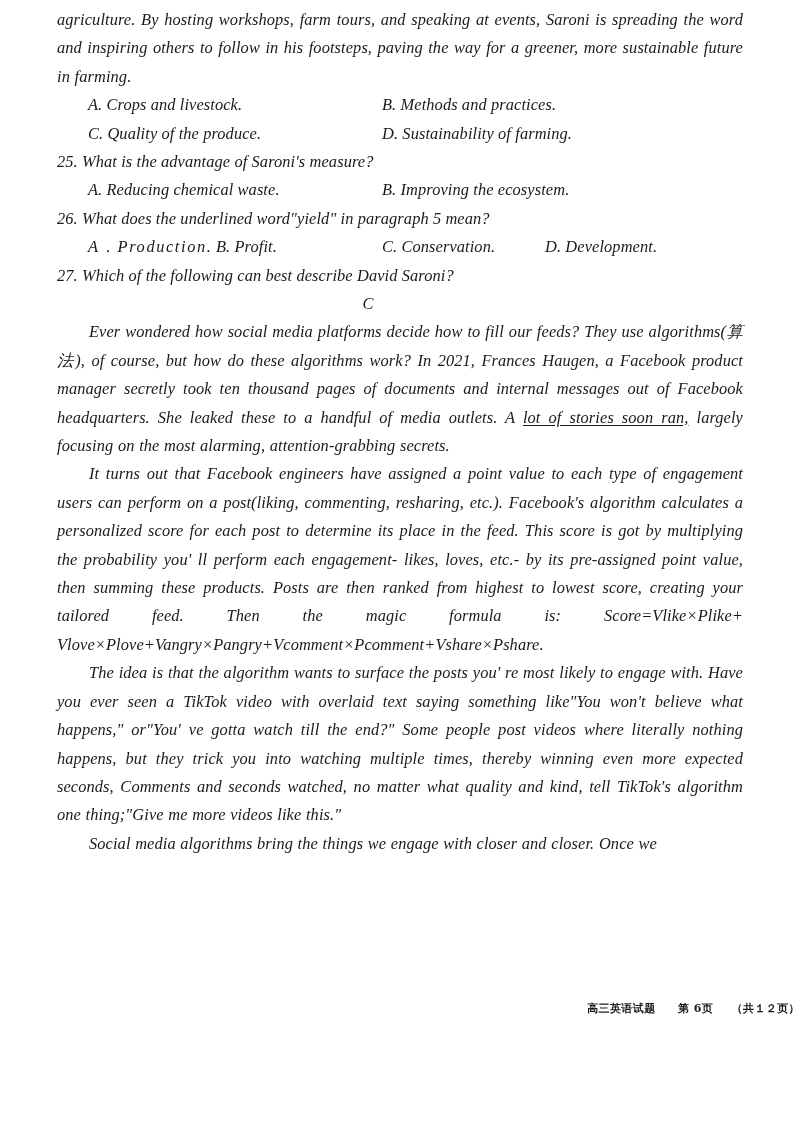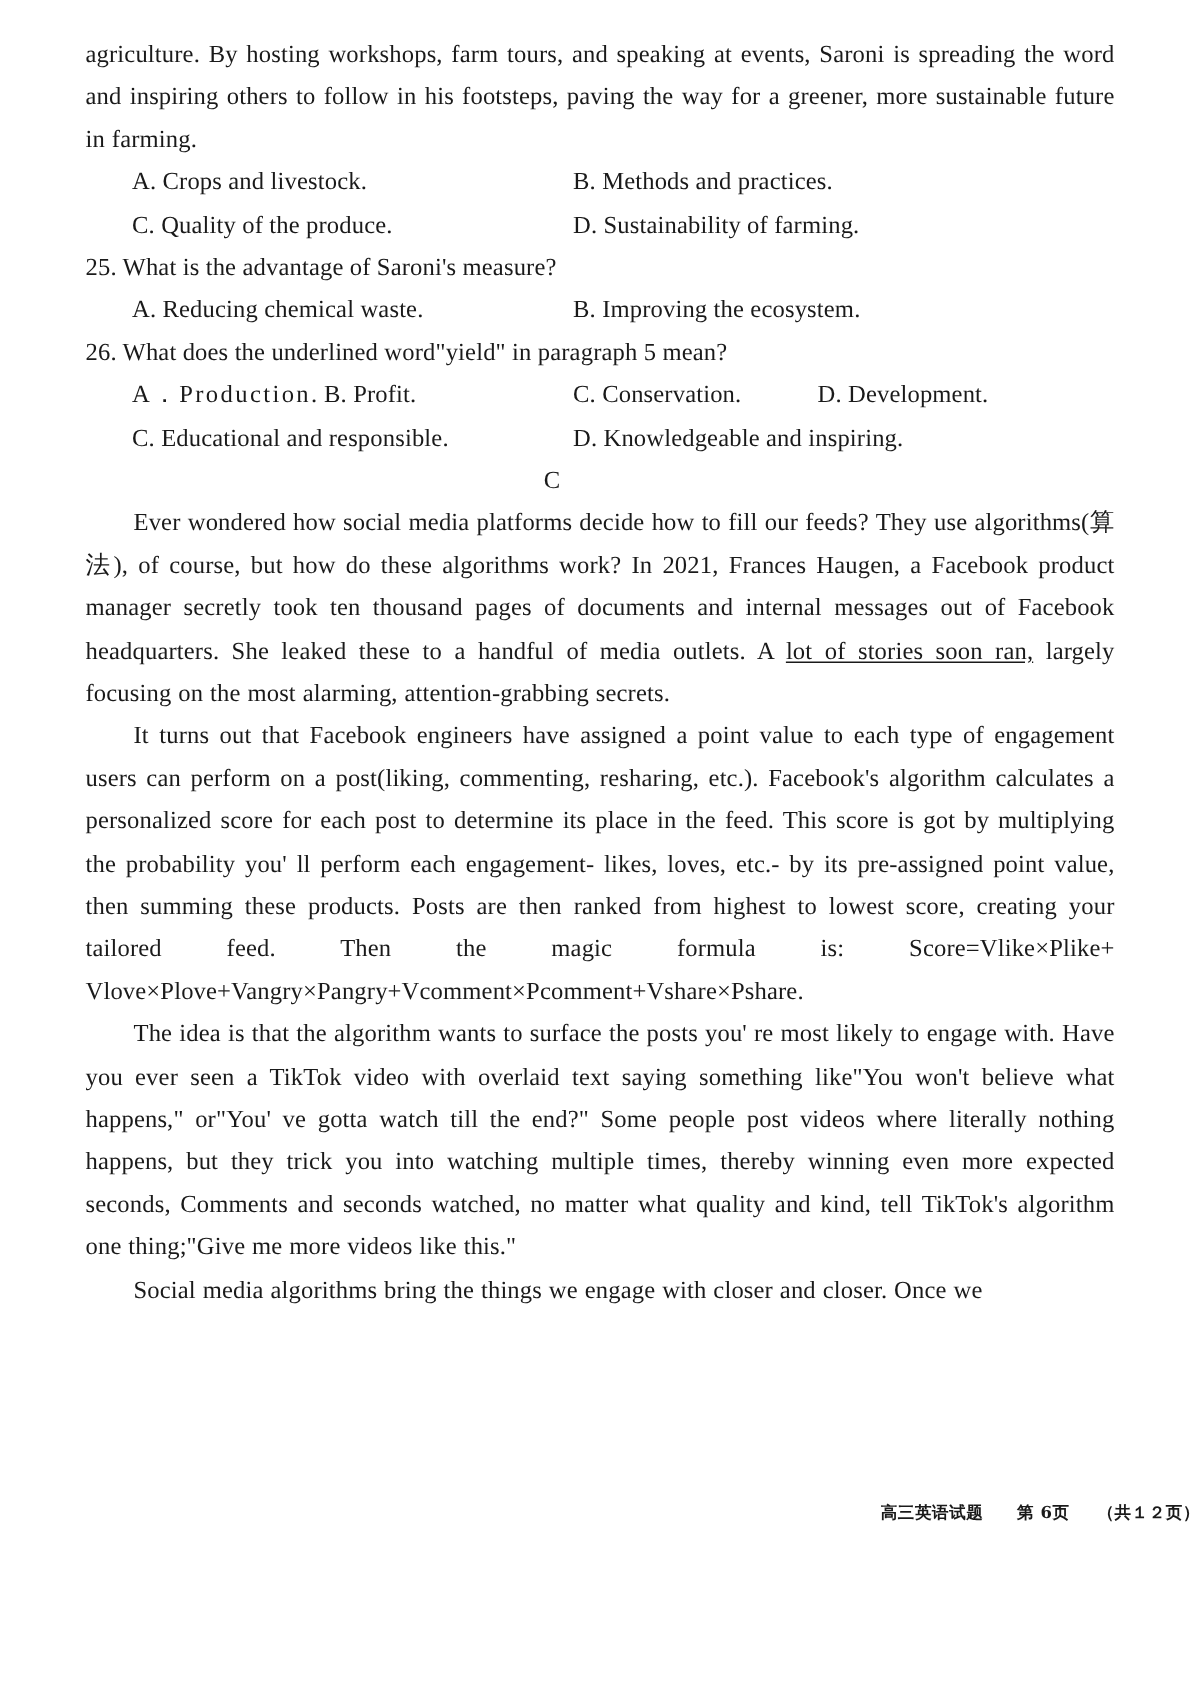--- a/index.html
+++ b/index.html
@@ -14,22 +14,23 @@
     height: 1132px;
     background: #ffffff;
     font-family: "Liberation Serif", "DejaVu Serif", serif;
     color: #1a1a1a;
     overflow: hidden;
     box-sizing: border-box;
   }
   .content {
     position: absolute;
     left: 57px;
-    top: 22px;
+    top: 6px;
     width: 686px;
+    font-style: italic;
   }
   
   .para {
     font-size: 16.4px;
     line-height: 28.4px;
     text-align: justify;
     text-justify: inter-word;
     margin: 0;
     letter-spacing: 0.1px;
     word-spacing: 0.4px;
@@ -134,24 +135,21 @@
       <p class="q-stem">26. What does the underlined word"yield" in paragraph 5 mean?</p>
       <div class="opt-row">
         <span class="opt q26-a">A．Production.</span>
         <span class="opt q26-b">B. Profit.</span>
         <span class="opt q26-c">C. Conservation.</span>
         <span class="opt q26-d">D. Development.</span>
       </div>
     </div>
 
     <div class="q-block">
-      <div class="opt-row">
-        <span class="opt col-a">C. Educational and responsible.</span>
-        <span class="opt col-b">D. Knowledgeable and inspiring.</span>
-      </div>
+      <p class="q-stem">27. Which of the following can best describe David Saroni?</p>
     </div>
 
     <p class="section-letter">C</p>
 
     <p class="para indent nolast"><span>Ever wondered how social media platforms decide how to fill our feeds? They use algorithms(算法), of course, but how do these algorithms work? In 2021, Frances Haugen, a Facebook product manager secretly took ten thousand pages of documents and internal messages out of Facebook headquarters. She leaked these to a handful of media outlets. A </span><u class="under">lot of stories soon ran,</u><span> largely focusing on the most alarming, attention-grabbing secrets.</span></p>
 
     <p class="para indent nolast">It turns out that Facebook engineers have assigned a point value to each type of engagement users can perform on a post(liking, commenting, resharing, etc.). Facebook's algorithm calculates a personalized score for each post to determine its place in the feed. This score is got by multiplying the probability you' ll perform each engagement- likes, loves, etc.- by its pre-assigned point value, then summing these products. Posts are then ranked from highest to lowest score, creating your tailored feed. Then the magic formula is: Score=Vlike×Plike+ Vlove×Plove+Vangry×Pangry+Vcomment×Pcomment+Vshare×Pshare.</p>
 
     <p class="para indent nolast">The idea is that the algorithm wants to surface the posts you' re most likely to engage with. Have you ever seen a TikTok video with overlaid text saying something like"You won't believe what happens," or"You' ve gotta watch till the end?" Some people post videos where literally nothing happens, but they trick you into watching multiple times, thereby winning even more expected seconds, Comments and seconds watched, no matter what quality and kind, tell TikTok's algorithm one thing;"Give me more videos like this."</p>
 

